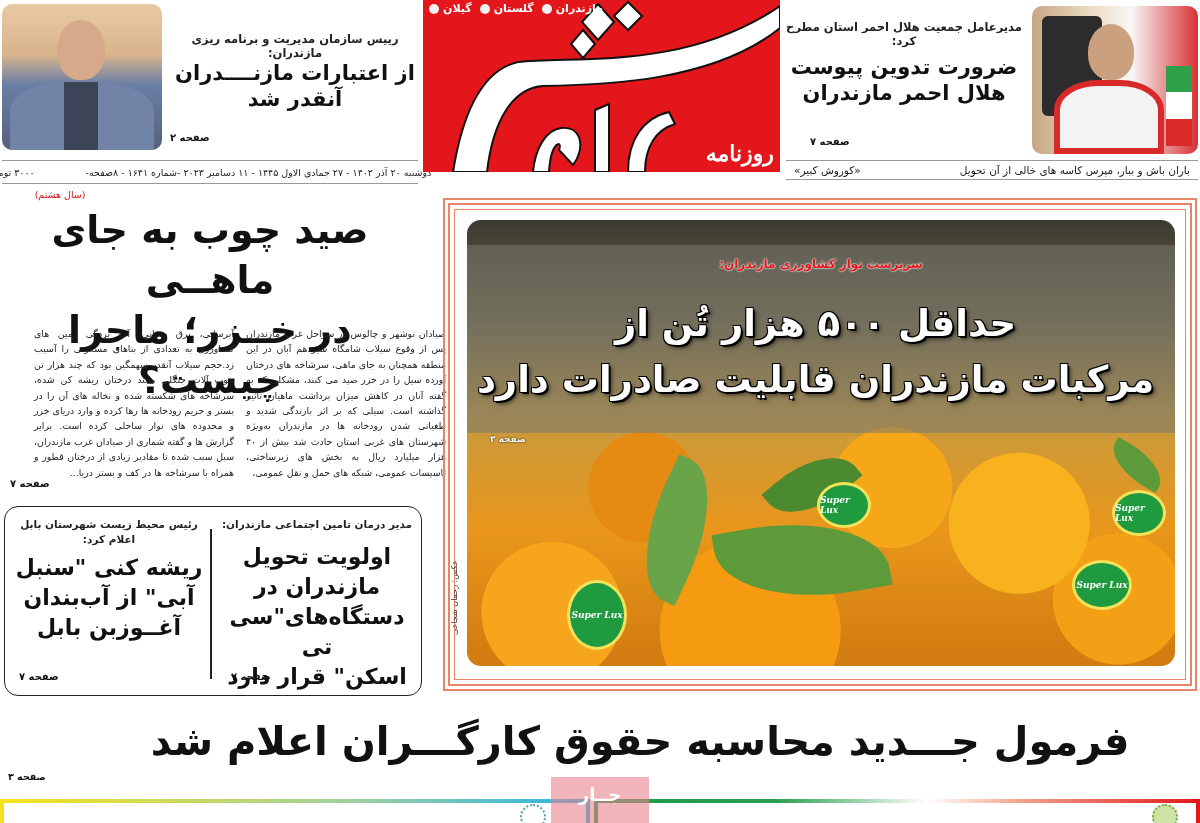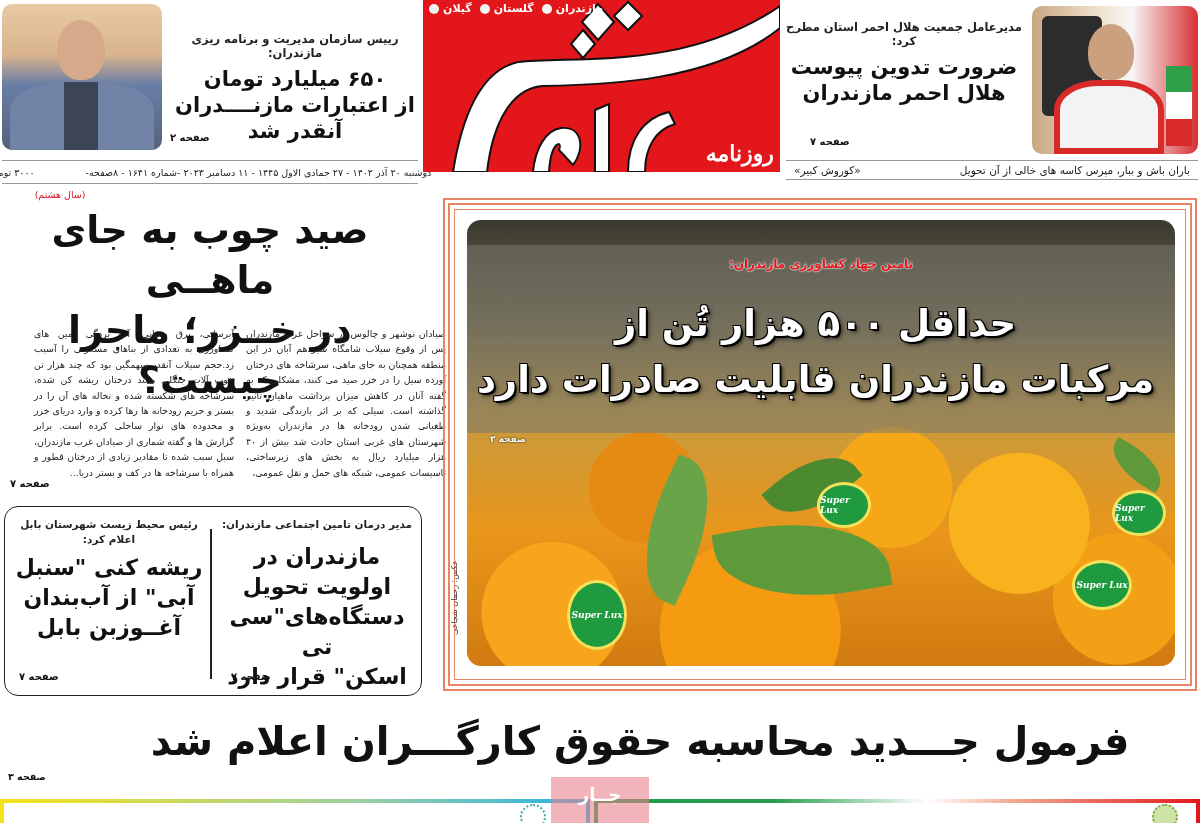--- a/index.html
+++ b/index.html
@@ -88,21 +88,20 @@
 <body>
 
 <div class="abs top-left">
   <div class="photo photo-man1">
     <div class="face" style="left:55px;top:16px;width:48px;height:60px;"></div>
     <div class="suit" style="left:8px;top:78px;width:144px;height:72px;background:#7183a6;"></div>
     <div style="position:absolute;left:62px;top:78px;width:34px;height:68px;background:#3c4557;"></div>
   </div>
   <div class="story-text" style="right:0;top:32px;width:250px;">
     <div class="kicker">رییس سازمان مدیریت و برنامه ریزی مازندران:</div>
-    <div class="headline-md" style="margin-top:6px;">۶۵۰ میلیارد تومان</div>
     <div class="headline-md">از اعتبارات مازنــــدران</div>
     <div class="headline-md">آنقدر شد</div>
   </div>
   <div class="page-ref" style="left:170px;top:132px;">صفحه ۲</div>
 </div>
 
 <div class="abs date-bar">
   <span>دوشنبه ۲۰ آذر ۱۴۰۲ - ۲۷ جمادی الاول ۱۴۴۵ - ۱۱ دسامبر ۲۰۲۳ -شماره ۱۶۴۱ - ۸صفحه- </span>
   <span class="red">(سال هشتم)</span>
   <span> ۳۰۰۰ تومان</span>
@@ -161,22 +160,22 @@
 </div>
 <div class="col col-a">صیادان نوشهر و چالوس در سواحل غرب مازندران پس از وقوع سیلاب شامگاه سیزدهم آبان در این منطقه همچنان به جای ماهی، سرشاخه های درختان آورده سیل را در خزر صید می کنند، مشکلی که به گفته آنان در کاهش میزان برداشت ماهیان تاثیر گذاشته است. سیلی که بر اثر بارندگی شدید و طغیانی شدن رودخانه ها در مازندران به‌ویژه شهرستان های غربی استان حادث شد بیش از ۴۰ هزار میلیارد ریال به بخش های زیرساختی، تاسیسات عمومی، شبکه های حمل و نقل عمومی،</div>
 <div class="col col-b">آبرسانی، برق رسانی، آب بردگی زمین های کشاورزی به تعدادی از بناهای مسکونی را آسیب زد.حجم سیلاب آنقدر سهمگین بود که چند هزار تن چوب آلات جنگلی مانند درختان ریشه کن شده، سرشاخه های شکسته شده و نخاله های آن را در بستر و حریم رودخانه ها رها کرده و وارد دریای خزر و محدوده های نوار ساحلی کرده است. برابر گزارش ها و گفته شماری از صیادان غرب مازندران، سیل سبب شده تا مقادیر زیادی از درختان قطور و همراه با سرشاخه ها در کف و بستر دریا...</div>
 <div class="abs page-ref pg7-a">صفحه ۷</div>
 
 <div class="abs box">
   <div class="divider"></div>
   <div class="box-story" style="right:4px;">
     <div class="kicker">مدیر درمان تامین اجتماعی مازندران:</div>
     <div class="headline-md">
+      <div>اولویت تحویل</div>
       <div>مازندران در</div>
-      <div>اولویت تحویل</div>
       <div>دستگاه‌های"سی تی</div>
       <div>اسکن" قرار دارد</div>
     </div>
   </div>
   <div class="page-ref" style="left:226px;top:164px;">صفحه ۷</div>
 
   <div class="box-story" style="left:4px;">
     <div class="kicker">رئیس محیط زیست شهرستان بابل اعلام کرد:</div>
     <div class="headline-md" style="margin-top:6px;">
       <div>ریشه کنی "سنبل</div>
@@ -192,21 +191,21 @@
   <div class="leaf" style="left:250px;top:300px;width:170px;height:80px;transform:rotate(-10deg);"></div>
   <div class="leaf" style="left:180px;top:240px;width:60px;height:140px;transform:rotate(25deg);background:#6aa448;"></div>
   <div class="leaf" style="left:300px;top:240px;width:90px;height:50px;transform:rotate(-40deg);background:#4c8a30;"></div>
   <div class="leaf" style="left:640px;top:230px;width:60px;height:30px;transform:rotate(30deg);"></div>
   <div class="sticker" style="left:100px;top:360px;width:60px;height:70px;">Super Lux</div>
   <div class="sticker" style="left:350px;top:262px;">Super Lux</div>
   <div class="sticker" style="left:645px;top:270px;">Super Lux</div>
   <div class="sticker" style="left:605px;top:340px;width:60px;height:50px;">Super Lux</div>
 </div>
 <div class="abs feature-overlay"></div>
-<div class="abs feature-kicker">تامین جهاد کشاورزی مازندران:</div>
+<div class="abs feature-kicker">سرپرست نوار کشاورزی مازندران:</div>
 <div class="abs feature-title">
   <div>حداقل ۵۰۰ هزار تُن از</div>
   <div>مرکبات مازندران قابلیت صادرات دارد</div>
 </div>
 <div class="abs feature-pg">صفحه ۲</div>
 <div class="abs photo-credit">عکس: رحمان شجاعی</div>
 
 <div class="abs bottom-title">فرمول جـــدید محاسبه حقوق کارگـــران اعلام شد</div>
 <div class="abs page-ref pg3">صفحه ۳</div>
 

